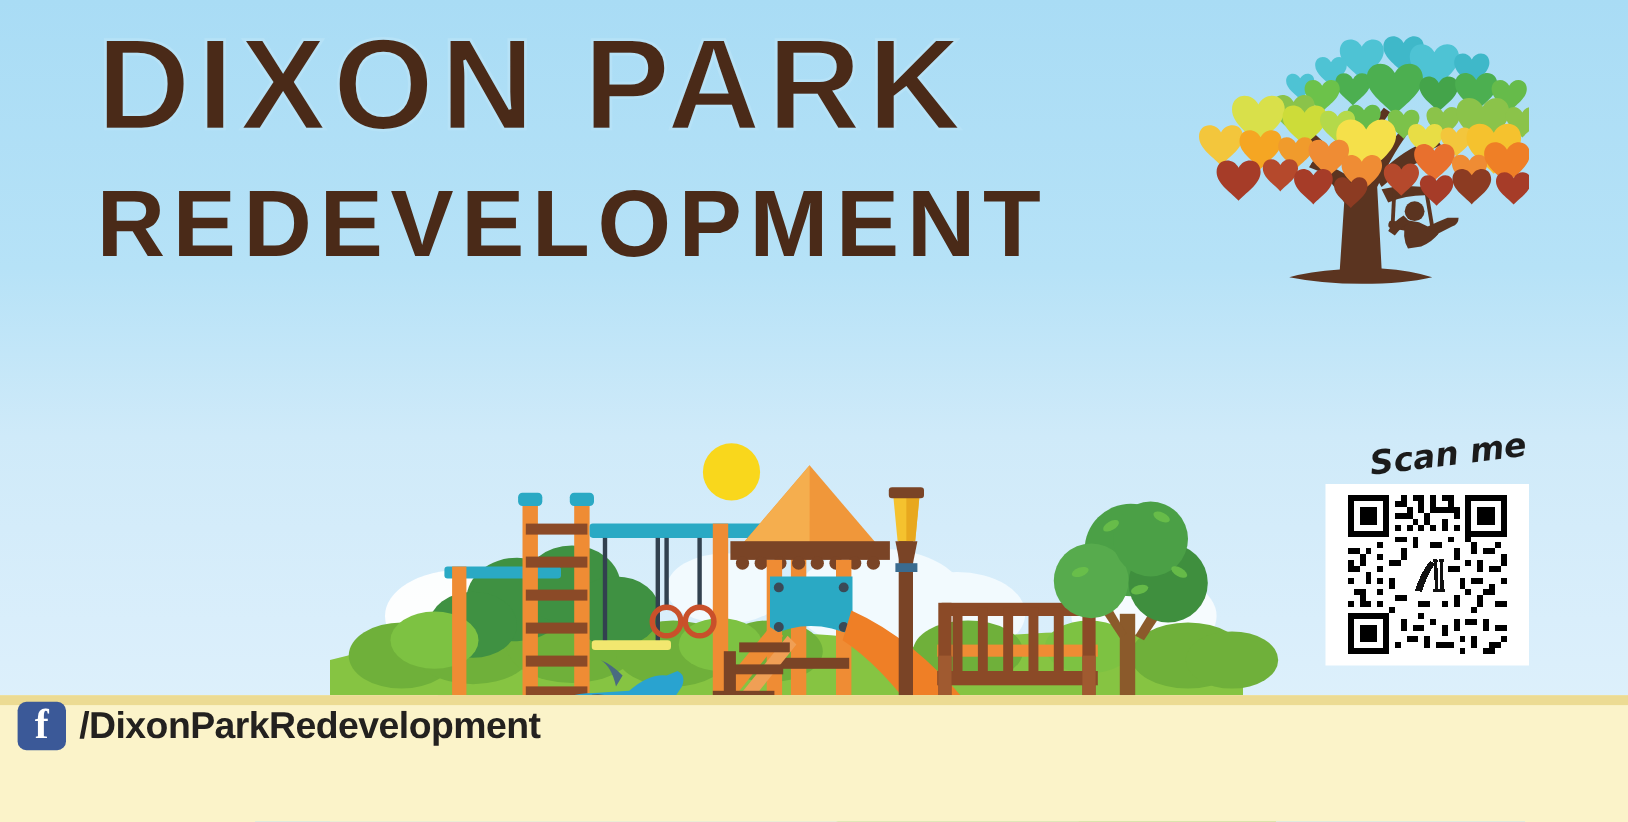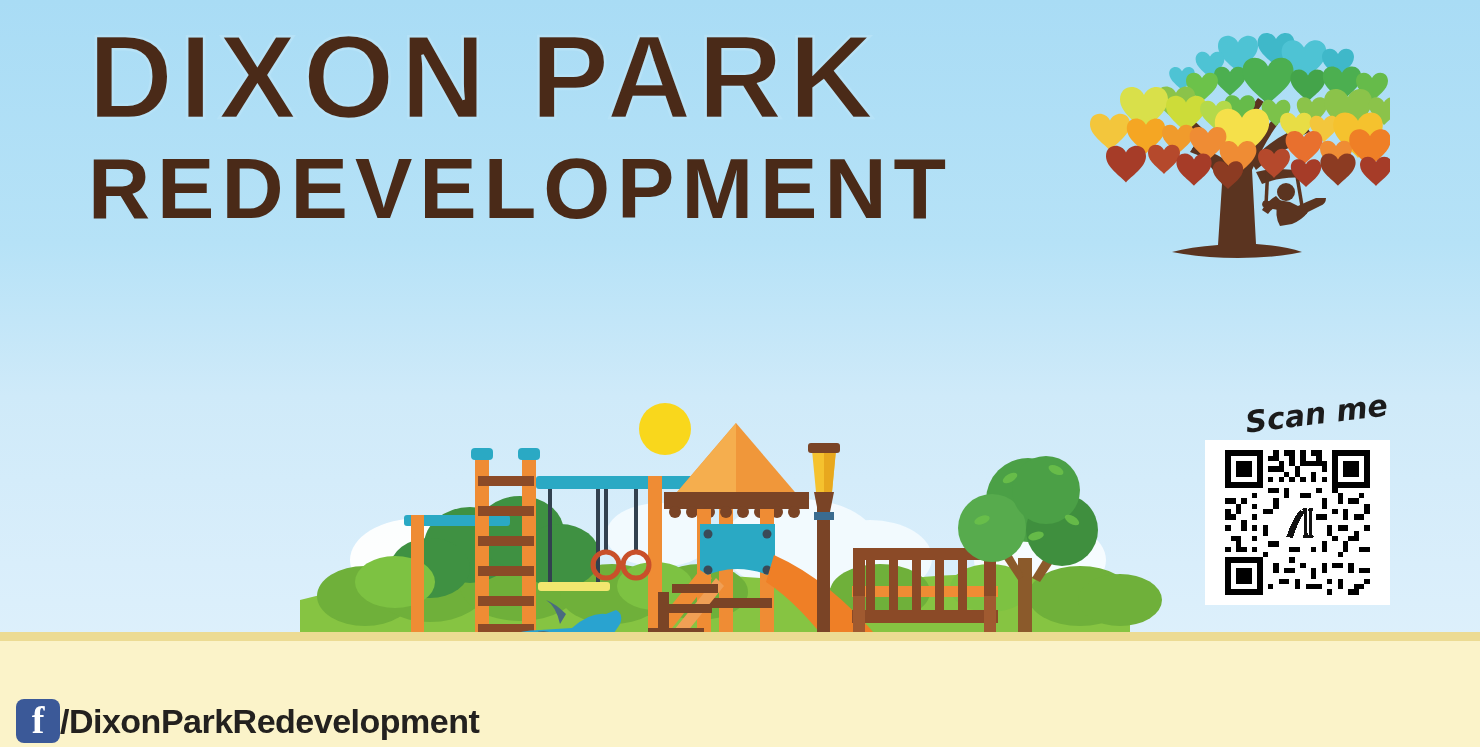--- a/index.html
+++ b/index.html
@@ -41,31 +41,31 @@
   .title-line1 .inline-fx {
     position:absolute; left:0; top:0;
     color:transparent;
     -webkit-text-stroke:2.5px #b6e2f7;
     pointer-events:none;
   }
   .title-line2 {
     font-size:86px; line-height:92px; font-weight:bold;
     letter-spacing:7px;
     color:#4a2a18;
-    margin-top:6px;
+    margin-top:22px;
     white-space:nowrap;
   }
   .tagline {
     position:absolute; left:92px; top:305px;
     font-size:54px; font-weight:bold; color:#4a2a18;
     letter-spacing:0px; white-space:nowrap;
   }
 
   
-  .footer { position:absolute; left:16px; top:699px; display:flex; align-items:center; gap:0; }
+  .footer { position:absolute; left:16px; top:638px; display:flex; align-items:center; gap:12px; }
   .fb-icon {
     width:44px; height:44px; border-radius:8px; background:#3b5998;
     position:relative; flex:none;
   }
   .fb-icon::after {
     content:"f"; position:absolute; left:50%; top:48%;
     transform:translate(-50%,-50%);
     color:#fff; font-size:38px; font-weight:bold;
     font-family:"Liberation Serif", serif;
     line-height:1;

